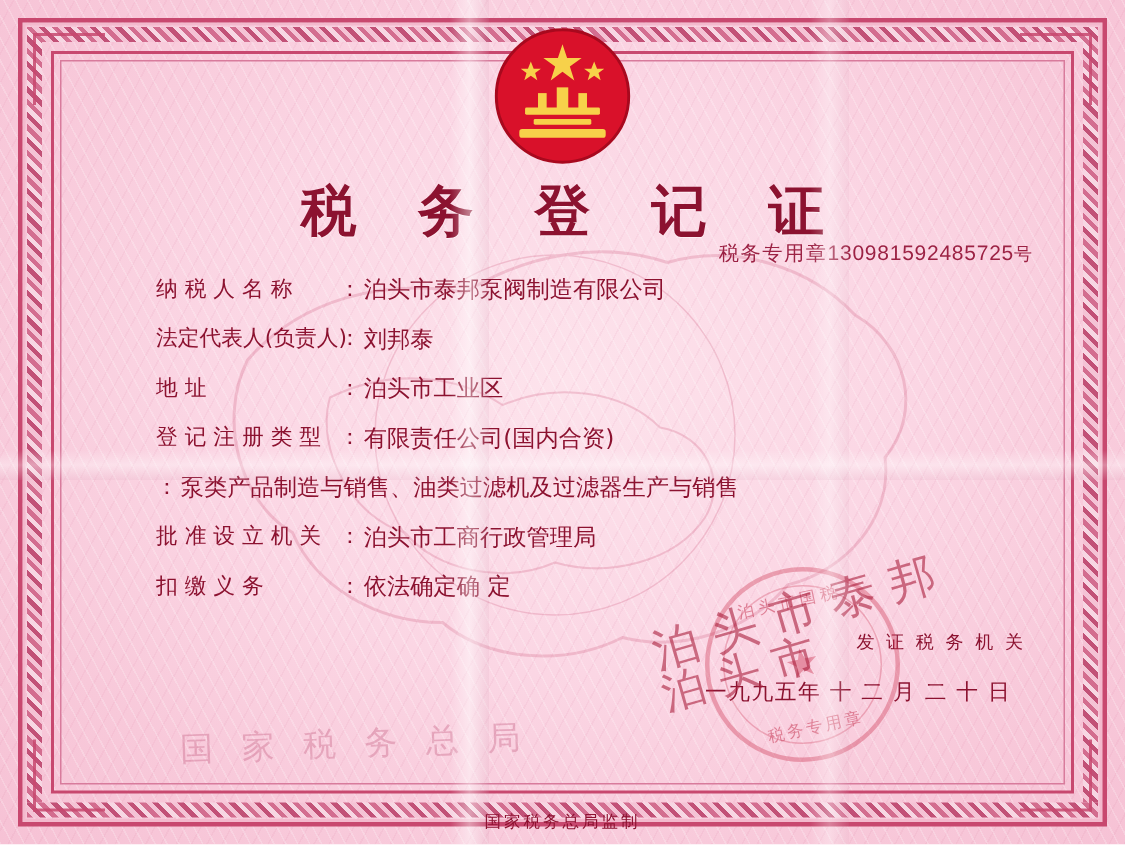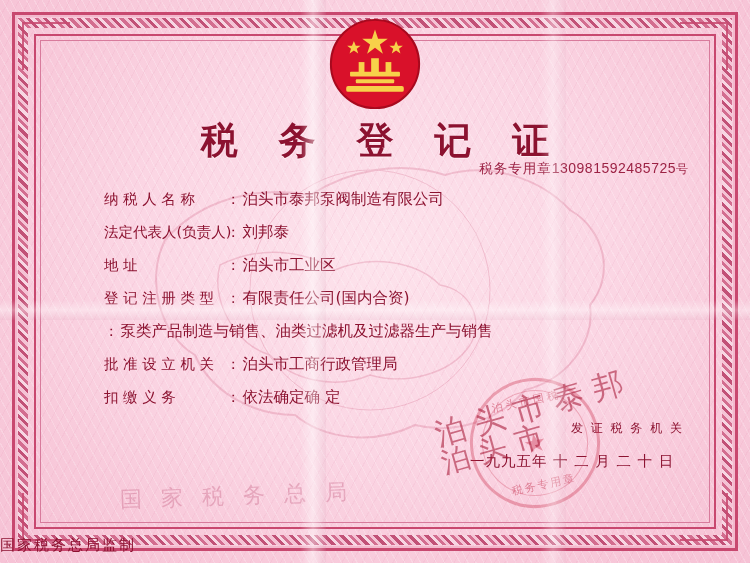--- a/index.html
+++ b/index.html
@@ -144,21 +144,21 @@
 
   
   .fields {
     position: absolute;
     left: 104px;
     top: 183px;
     right: 60px;
   }
   .row {
     display: flex;
-    align-items: center;
+    align-items: flex-start;
     height: 33px;
   }
   .row .label {
     width: 122px;
     flex: 0 0 122px;
     font-size: 14.5px;
     color: #8c1230;
     white-space: nowrap;
   }
   .row .colon {
@@ -256,22 +256,22 @@
     letter-spacing: 6px;
     transform: rotate(-2deg);
     pointer-events: none;
   }
 
   .footer {
     position: absolute;
     left: 0;
     right: 0;
     bottom: 8px;
-    text-align: left;
-    font-size: 15px;
+    text-align: center;
+    font-size: 11px;
     color: #8c1230;
     letter-spacing: 2px;
   }
 
   
   .crease {
     position: absolute;
     top: 0;
     bottom: 0;
     width: 26px;

